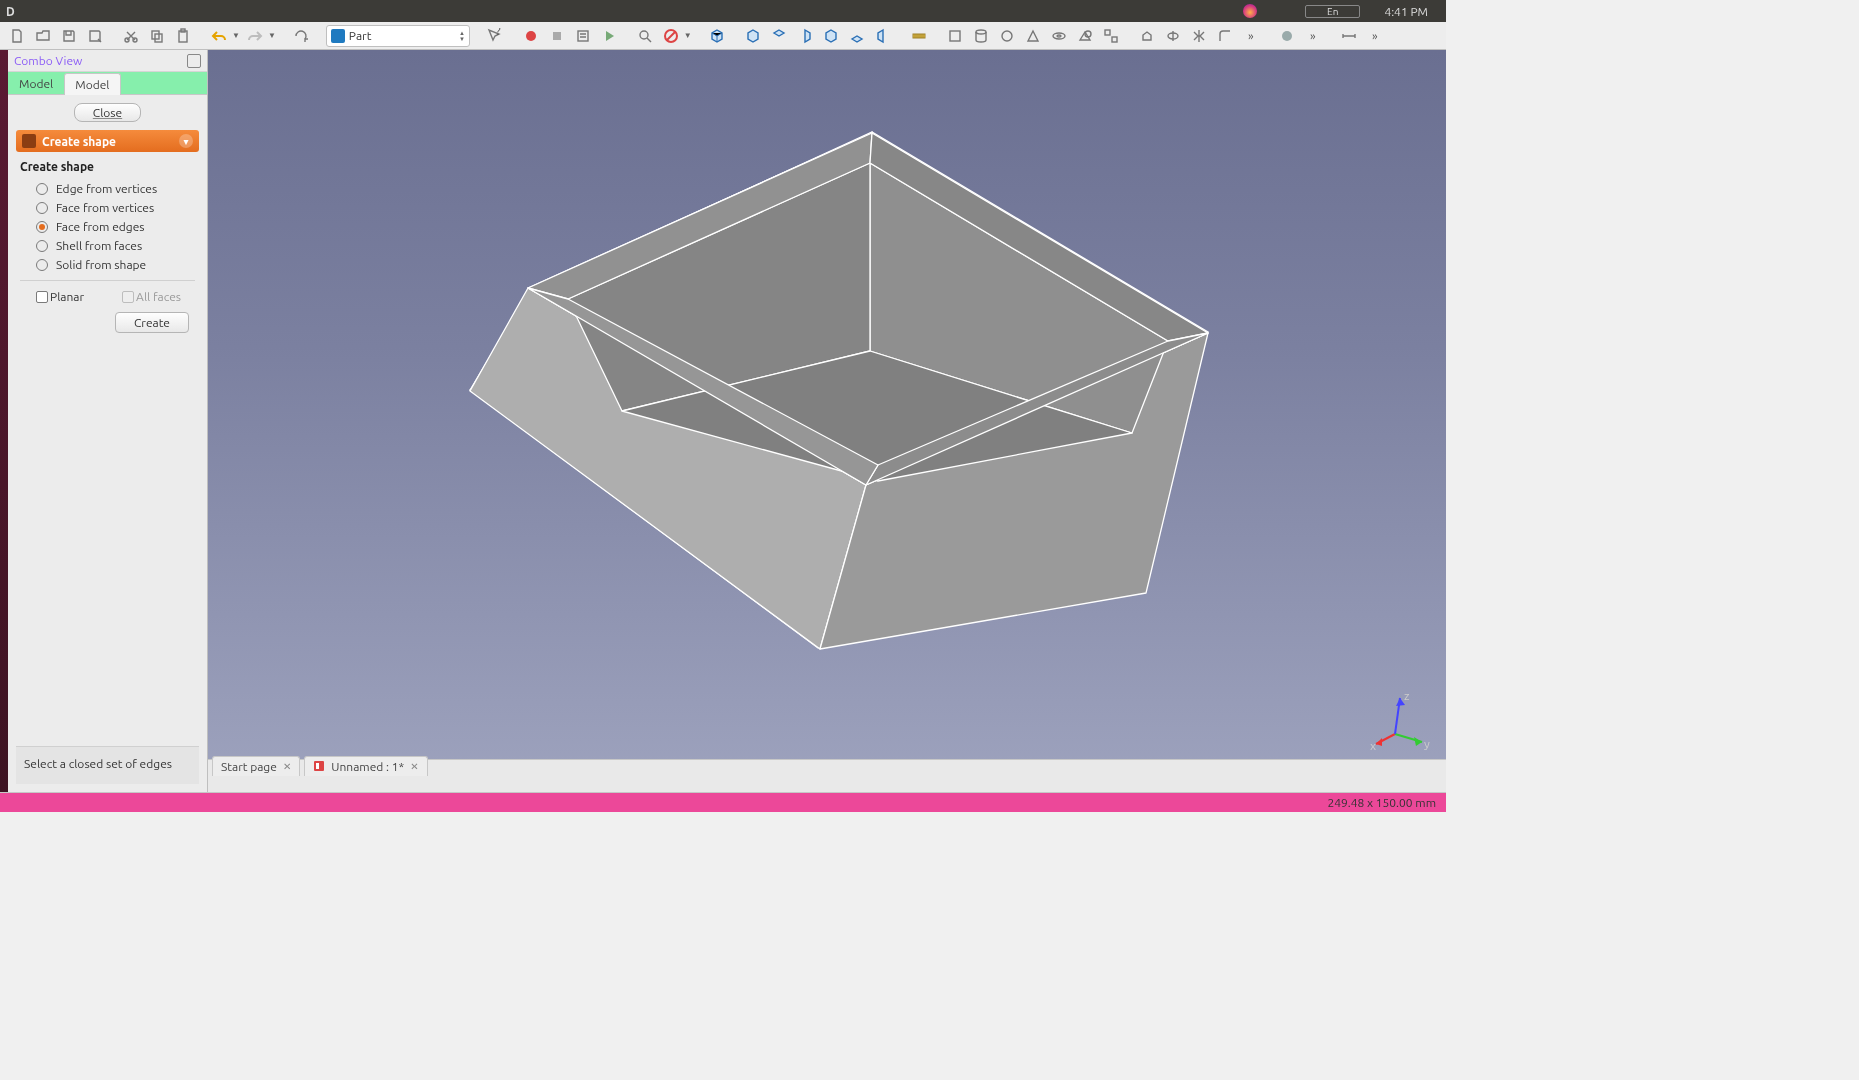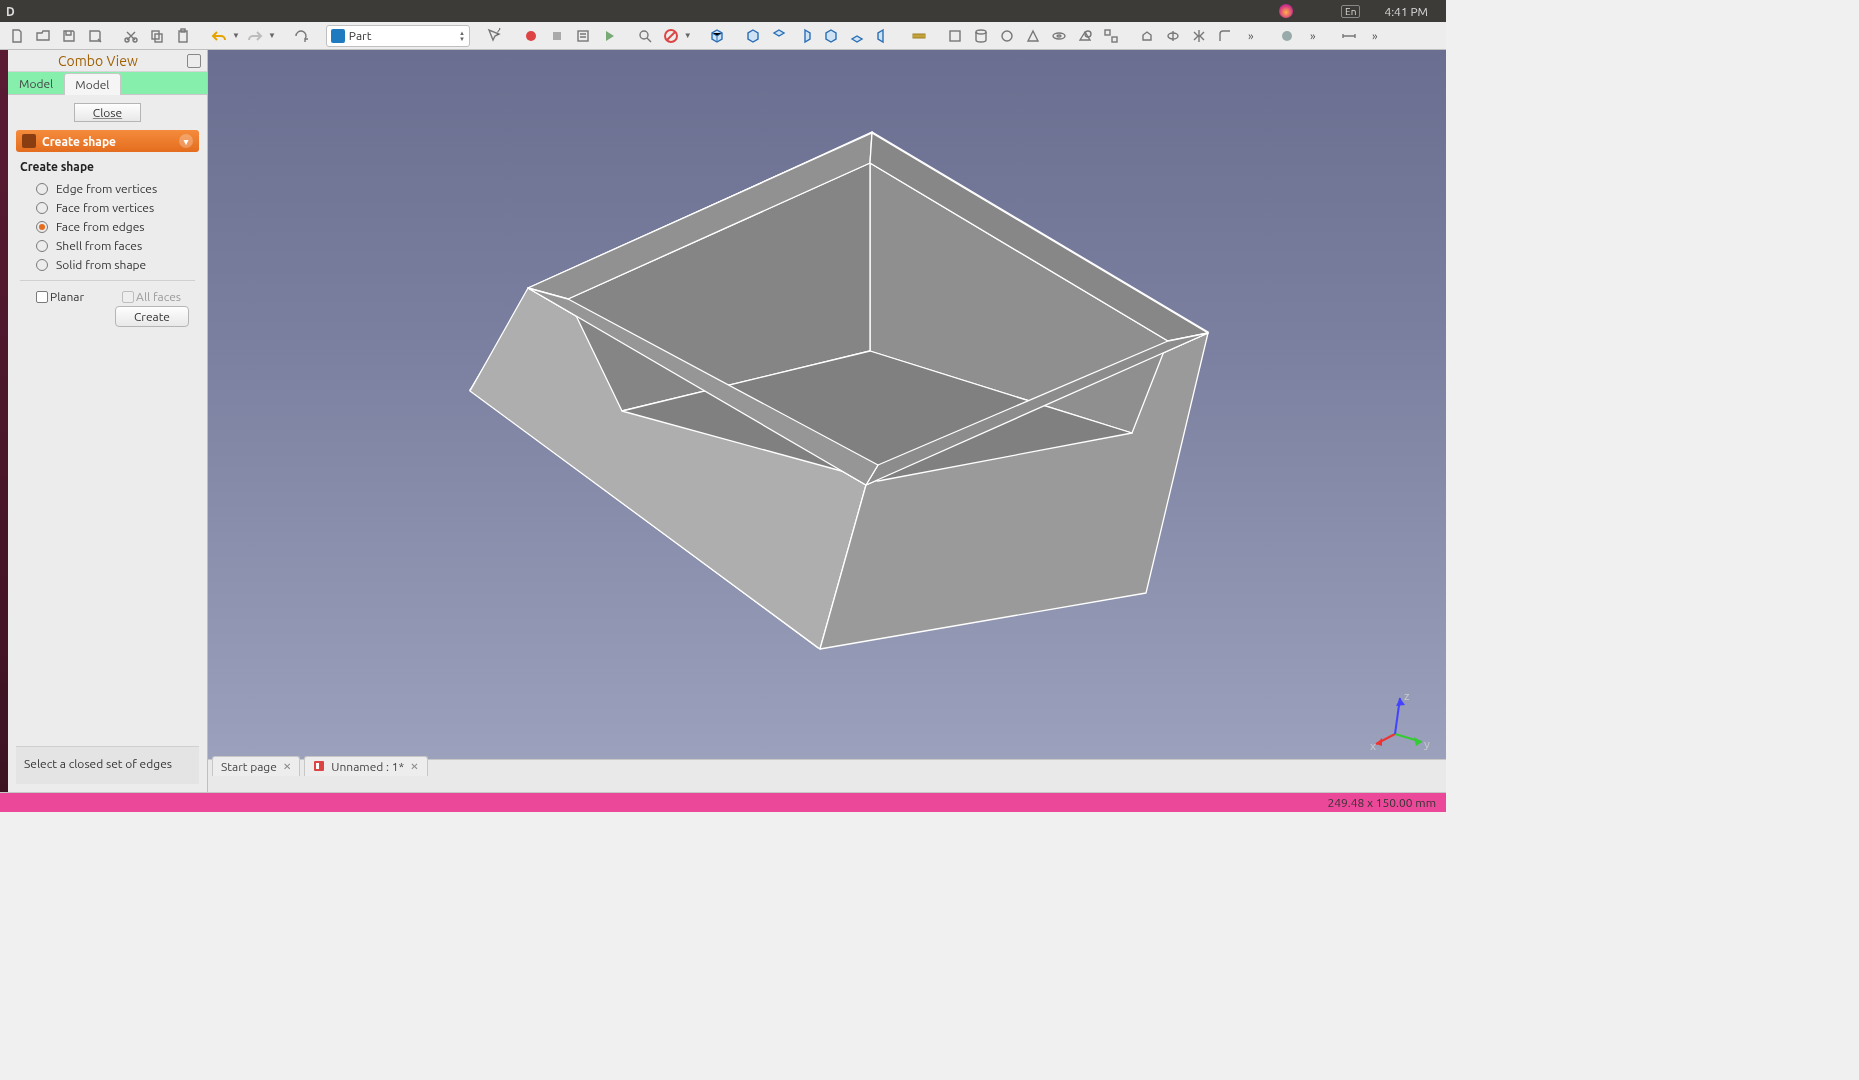--- a/index.html
+++ b/index.html
@@ -6,21 +6,21 @@
   html, body { width: 100%; height: 100%; overflow: hidden; background: #f0f0f0; }
   .root { display: flex; flex-direction: column; width: 1446px; height: 812px; background: #fff; }
 
   
   .top-bar { height: 22px; background: #3c3b37; color: #dcdcdc; display: flex; align-items: center; padding: 0 6px; font-size: 12px; }
   .top-bar .title-left { font-weight: bold; }
   .top-bar .spacer { flex: 1; }
   .top-bar .tray { display: flex; align-items: center; gap: 12px; }
   .top-bar .tray .icon { display: inline-flex; align-items: center; justify-content: center; }
   .tray .flame { width:14px; height:14px; border-radius:50%; background: radial-gradient(circle at 50% 60%, #ffb347, #d33682 60%, #7b1fa2); }
-  .tray .lang { border:1px solid #888; border-radius:2px; padding:0 3px; font-size:10px;margin-left:24px; }
+  .tray .lang { border:1px solid #888; border-radius:2px; padding:0 21px; font-size:10px;margin-left:24px; }
   .tray .clock { font-size:12px; }
   .tray .gear { font-size:12px; }
 
   
   .toolbar { height: 28px; background: #ededed; border-bottom: 1px solid #bfbfbf; display: flex; align-items: center; padding: 0 6px; gap: 4px; }
   .toolbar .tb-btn { width: 22px; height: 22px; display: inline-flex; align-items: center; justify-content: center; border-radius: 2px; color:#555; }
   .toolbar .sep { width: 6px; }
   .toolbar .drop-arrow { font-size: 8px; color:#666; margin-left:-2px; }
   .toolbar svg { width: 16px; height: 16px; }
   .workbench-select {
@@ -31,30 +31,30 @@
   .workbench-select .wb-label { flex:1; font-size:12px; color:#333; }
   .workbench-select .wb-arr { display:flex; flex-direction:column; font-size:6px; line-height:6px; color:#666; }
 
   
   .main { flex: 1; display: flex; min-height: 0; }
   .left-strip { width: 8px; background: linear-gradient(#5a1a33, #3d1322); }
 
   
   .combo { width: 200px; background: #ececec; border-right: 1px solid #bfbfbf; display: flex; flex-direction: column; }
   .combo-header { display: flex; align-items: center; height: 22px; padding: 0 6px; background: #ececec; border-bottom: 1px solid #d5d5d5; }
-  .combo-header .title { flex:1; color:#a16207; font-size:14px;margin-left:44px; }
+  .combo-header .title { flex:1; color:#8b5cf6; font-size:12px; }
   .combo-header .box-btn { width:14px; height:14px; border:1px solid #888; border-radius:2px; }
   .combo-tabs { display:flex; background:#86efac; border-bottom:1px solid #c7c7c7; }
   .combo-tab { padding:4px 10px; border:1px solid transparent; border-bottom:none; color:#444; }
   .combo-tab.active { background:#f5f5f5; border-color:#c7c7c7; border-radius:3px 3px 0 0; position:relative; top:1px; }
 
   .task-body { flex:1; padding:8px; display:flex; flex-direction:column; gap:8px; }
   .close-btn {
     align-self:center; padding:2px 18px; background:linear-gradient(#fefefe,#e8e8e8);
-    border:1px solid #b5b5b5; border-radius:0; color:#333; font-size:12px;
+    border:1px solid #b5b5b5; border-radius:8px; color:#333; font-size:12px;
   }
   .close-btn span { text-decoration:underline; text-decoration-color:#888; }
 
   .task-header {
     display:flex; align-items:center; height:22px; background:linear-gradient(#f58b3c,#e46d1f);
     color:#fff; border-radius:3px; padding:0 6px; gap:6px;
   }
   .task-header .th-icon { width:14px; height:14px; background:#8b3d12; border-radius:2px; }
   .task-header .th-label { flex:1; font-weight:bold; font-size:12px; }
   .task-header .th-close { width:14px; height:14px; border-radius:50%; background:rgba(255,255,255,0.25); display:flex; align-items:center; justify-content:center; font-size:10px; }
@@ -417,21 +417,21 @@
             <label class="check-row" style="padding-left:16px">
               <span class="checkbox"></span>
               <span>Planar</span>
             </label>
             <label class="check-row disabled">
               <span class="checkbox"></span>
               <span>All faces</span>
             </label>
           </div>
 
-          <div style="display:flex; justify-content:flex-end; align-items:flex-end;">
+          <div style="display:flex; justify-content:flex-end; margin-top:6px;align-items:flex-end;">
             <button class="create-btn">Create</button>
           </div>
         </div>
 
         <div class="hint-box">
           <span>Select a closed set of edges</span>
         </div>
       </div>
     </div>
 

